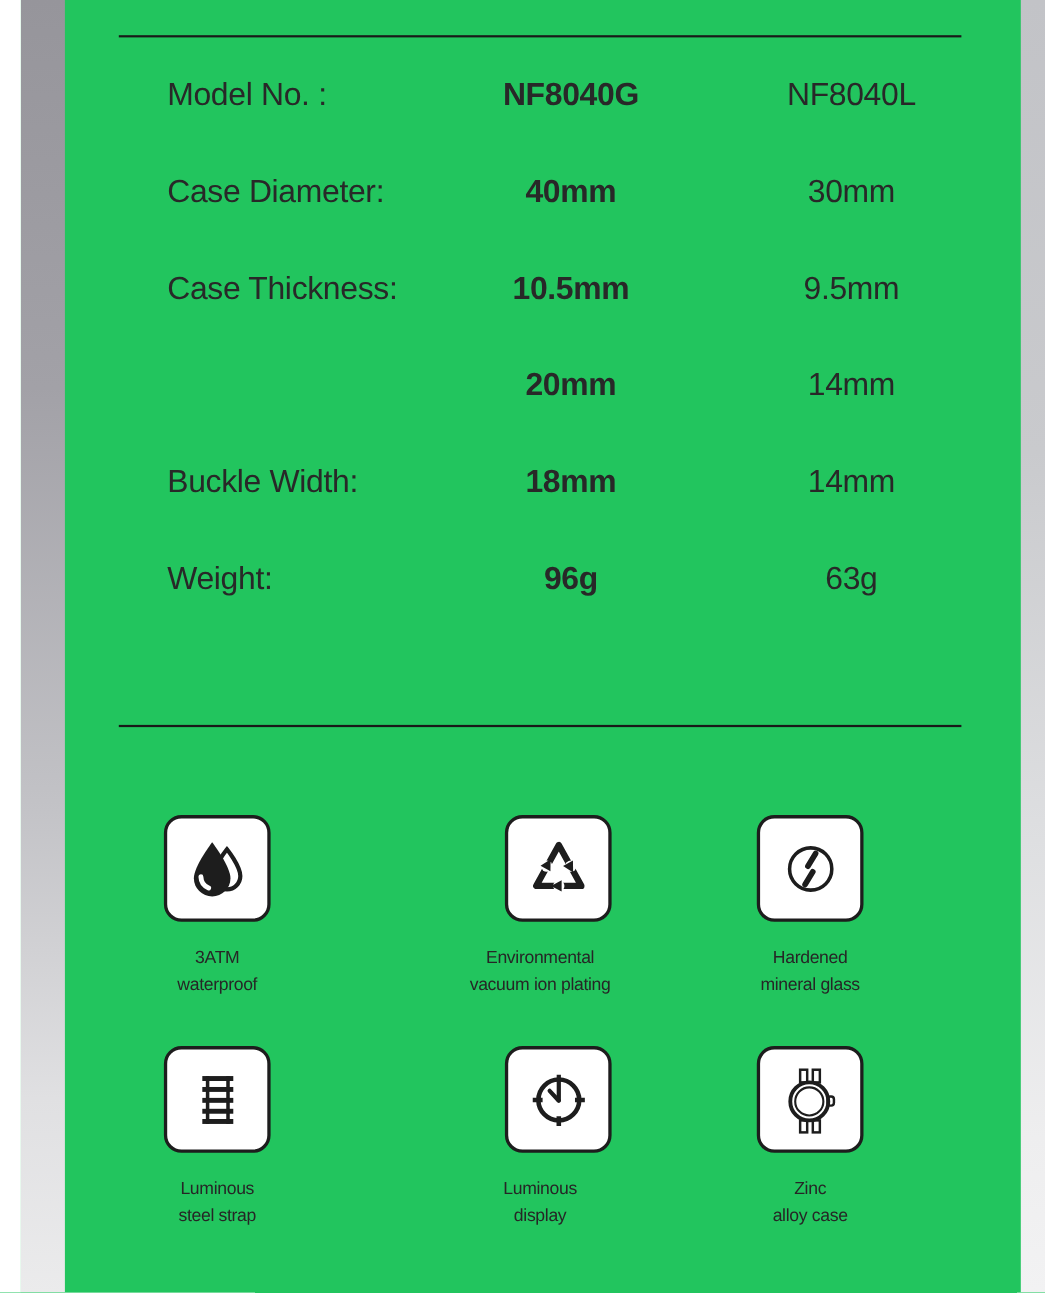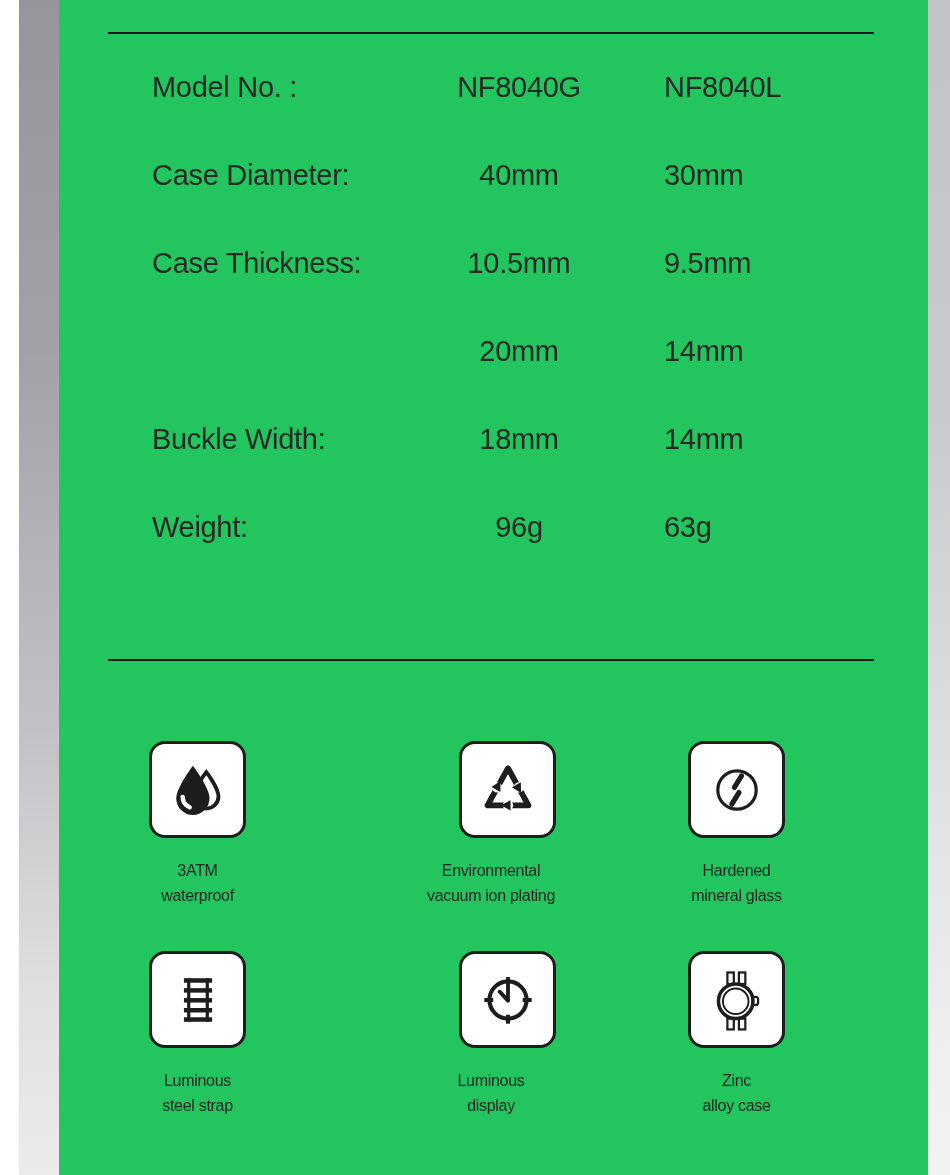--- a/index.html
+++ b/index.html
@@ -16,22 +16,22 @@
   .rule{position:absolute;left:89px;width:766px;height:2px;background:#191919;}
   .rule-top{top:32px;}
   .rule-bottom{top:659px;}
 
   
   .spec-table{position:absolute;left:0;top:43px;width:950px;}
   .spec-row{position:relative;height:88px;}
   .spec-cell{position:absolute;top:50%;transform:translateY(-50%);
     font-size:29px;font-weight:500;color:#282828;letter-spacing:-0.3px;white-space:nowrap;}
   .spec-label{left:133px;}
-  .spec-v1{left:390px;width:220px;text-align:center;}
-  .spec-v2{left:645px;width:220px;text-align:left;}
+  .spec-v1{left:390px;width:220px;text-align:center;font-weight:bold;}
+  .spec-v2{left:645px;width:220px;text-align:center;}
 
   
   .feature-card{position:absolute;width:97px;}
   .feature-box{width:97px;height:97px;border:3px solid #1d1d1d;border-radius:16px;
     box-sizing:border-box;background:#fff;display:flex;align-items:center;justify-content:center;}
   .feature-label{position:absolute;top:117px;left:50%;transform:translateX(-50%);width:300px;
     text-align:center;font-size:16px;line-height:25px;font-weight:500;color:#262626;
     white-space:pre-line;letter-spacing:-0.3px;}
   .r1{top:741px;} .r2{top:951px;}
   .c1{left:130px;} .c2{left:407px;padding-left:33px;} .c3{left:669px;}

